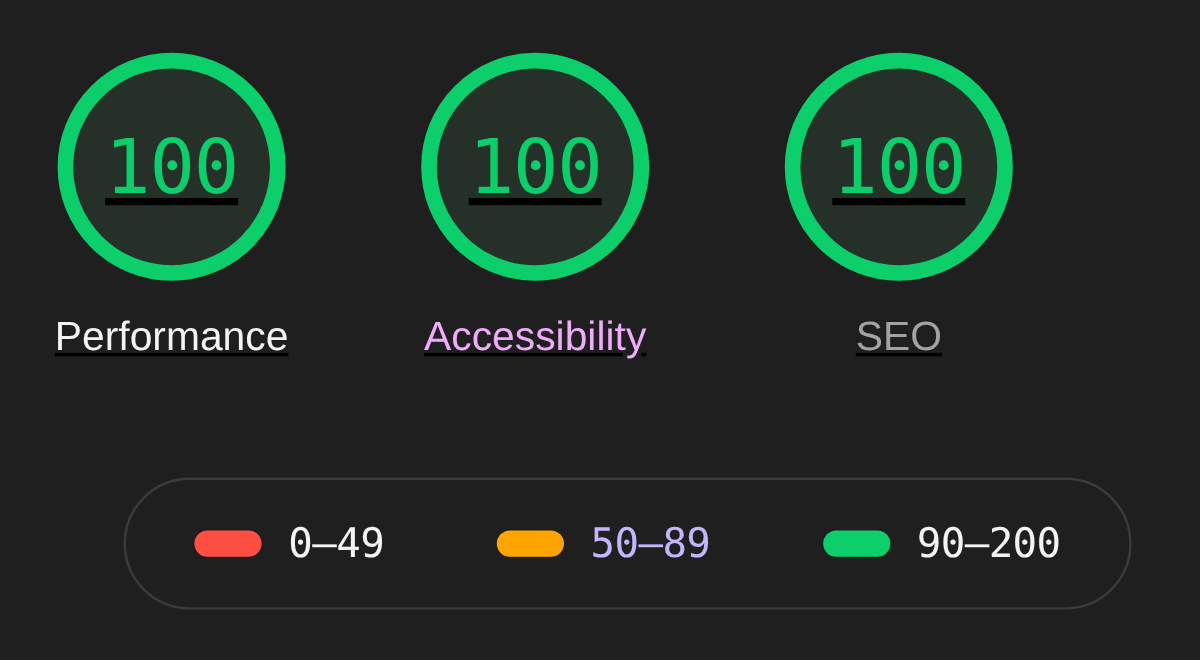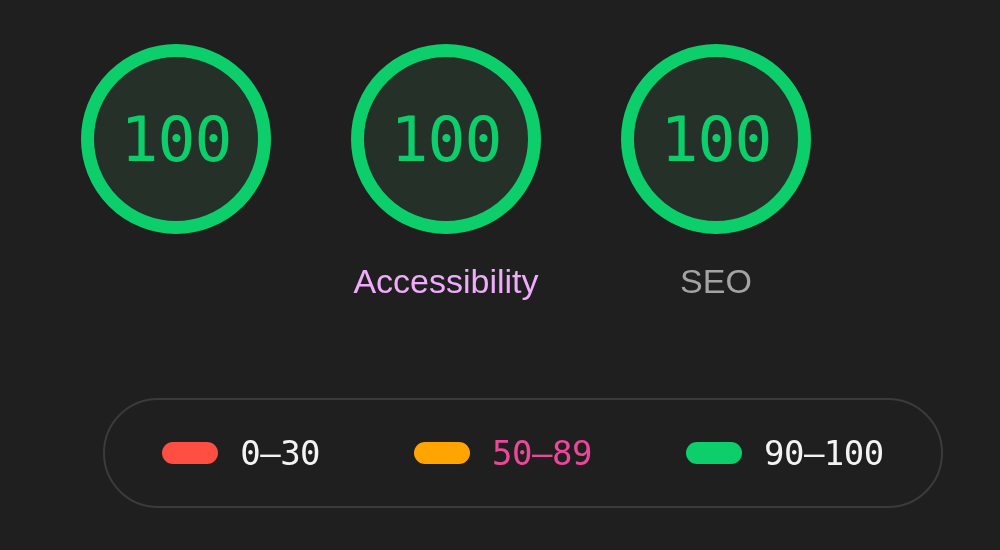--- a/index.html
+++ b/index.html
@@ -25,21 +25,22 @@
 
   
   .gauges {
     position: absolute;
     left: 0;
     top: 44px;
     width: 892px;
     display: flex;
     justify-content: center;
     align-items: flex-start;
-    gap: 70px;
+    gap: 103px;
+    text-decoration: underline;
   }
 
   .gauge {
     display: flex;
     flex-direction: column;
     align-items: center;
     width: 200px;
   }
 
   .gauge-ring {
@@ -120,20 +121,21 @@
 <body style="background: rgb(31, 31, 31);">
 
 <div id="root">
 
   <div class="gauges">
 
     <div class="gauge">
       <div class="gauge-ring" style="border-color: rgb(12, 206, 107); background: rgb(36, 48, 40);">
         <span class="gauge-score" style="color: rgb(12, 206, 107);">100</span>
       </div>
+      <div class="gauge-label" style="color: rgb(243, 243, 243);">Performance</div>
     </div>
 
     <div class="gauge">
       <div class="gauge-ring" style="border-color: rgb(12, 206, 107); background: rgb(36, 48, 40);">
         <span class="gauge-score" style="color: rgb(12, 206, 107);">100</span>
       </div>
       <div class="gauge-label" style="color: #f0abfc;">Accessibility</div>
     </div>
 
     <div class="gauge">
@@ -142,28 +144,28 @@
       </div>
       <div class="gauge-label" style="color: #a3a3a3;">SEO</div>
     </div>
 
   </div>
 
   <div class="legend" style="border-color: rgb(59, 59, 59);">
 
     <div class="legend-item">
       <span class="legend-pill" style="background: rgb(255, 78, 66);"></span>
-      <span class="legend-text" style="color: rgb(243, 243, 243);">0–30</span>
+      <span class="legend-text" style="color: rgb(243, 243, 243);">0–49</span>
     </div>
 
     <div class="legend-item">
       <span class="legend-pill" style="background: rgb(255, 164, 0);"></span>
-      <span class="legend-text" style="color: #ec4899;">50–89</span>
+      <span class="legend-text" style="color: #c4b5fd;">50–89</span>
     </div>
 
     <div class="legend-item">
       <span class="legend-pill" style="background: rgb(12, 206, 107);"></span>
-      <span class="legend-text" style="color: rgb(243, 243, 243);">90–100</span>
+      <span class="legend-text" style="color: rgb(243, 243, 243);">90–200</span>
     </div>
 
   </div>
 
 </div>
 
 </body></html>

